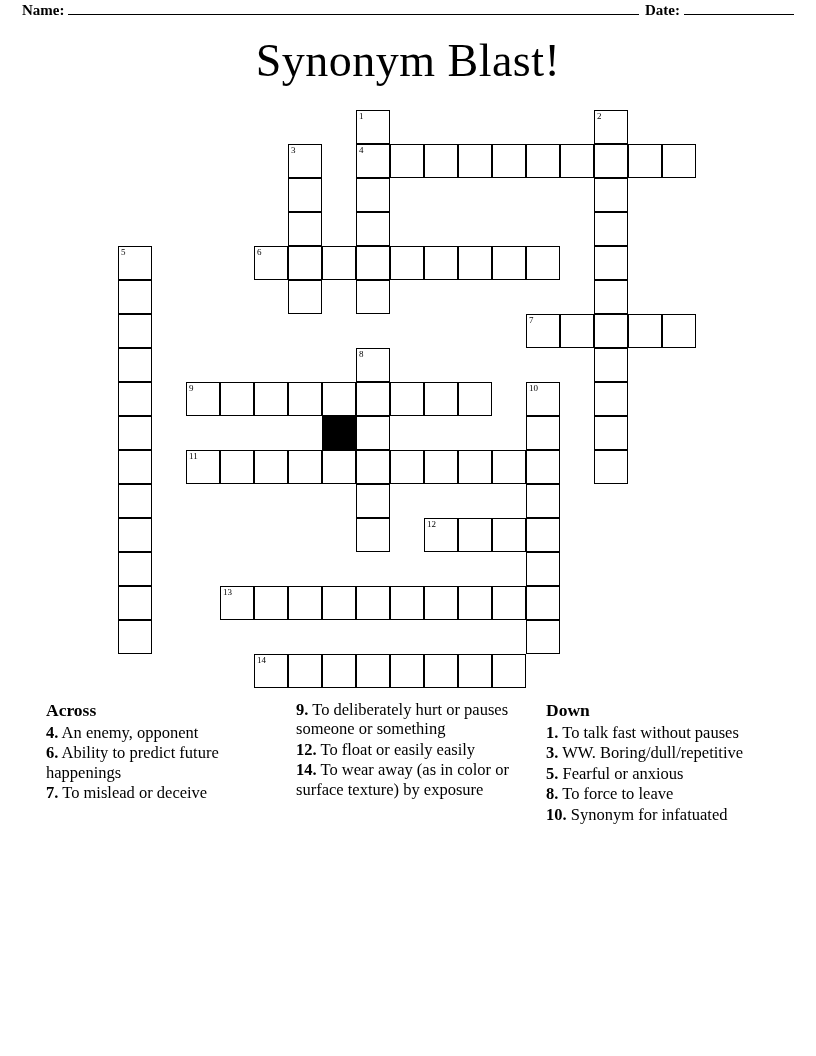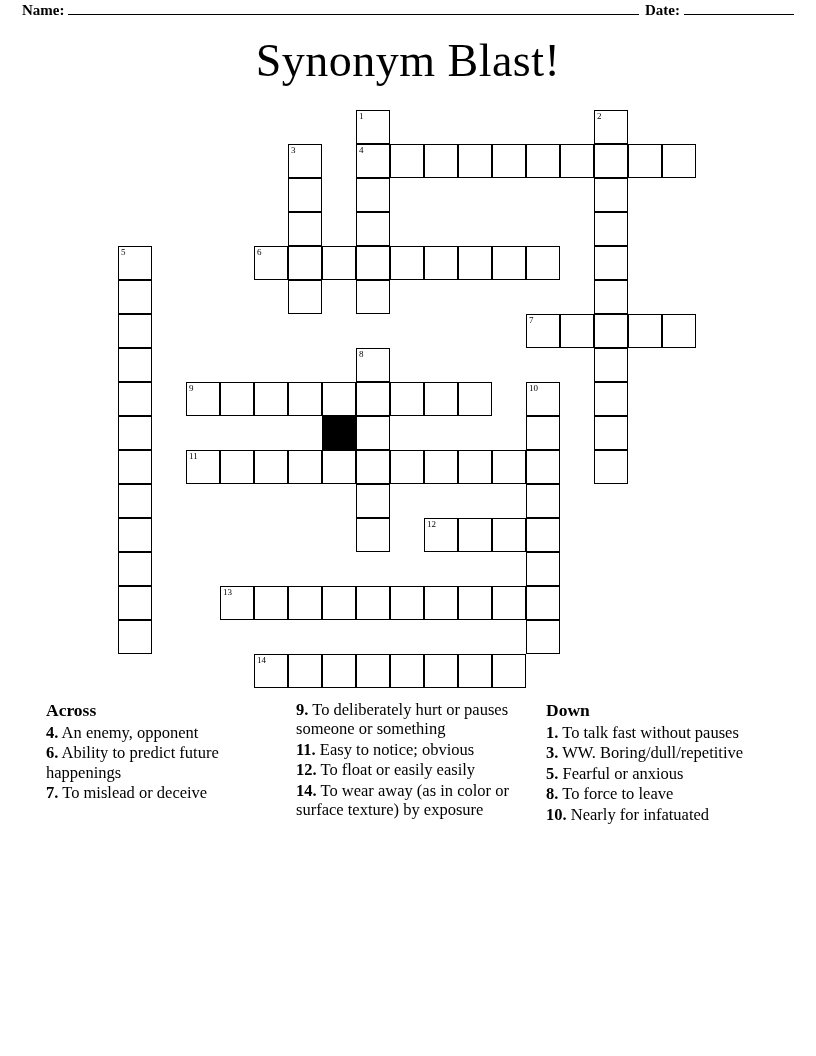--- a/index.html
+++ b/index.html
@@ -260,25 +260,24 @@
     <div class="cell" style="left: 492px; top: 544px;"></div>
   </div>
 
 <div id="clues">
   <div class="clue-heading">Across</div>
   <div id="across-clues">
       <div class="clue"><span class="cnum">4.</span><span> An enemy, opponent</span></div>
       <div class="clue"><span class="cnum">6.</span><span> Ability to predict future happenings</span></div>
       <div class="clue"><span class="cnum">7.</span><span> To mislead or deceive</span></div>
       <div class="clue"><span class="cnum">9.</span><span> To deliberately hurt or pauses someone or something</span></div>
-      <div class="clue"><span class="cnum">11.</span><span> Easy to notice; obvious</span></div>
       <div class="clue"><span class="cnum">12.</span><span> To float or easily easily</span></div>
       <div class="clue"><span class="cnum">14.</span><span> To wear away (as in color or surface texture) by exposure</span></div>
     </div>
   <div class="clue-heading">Down</div>
   <div id="down-clues">
       <div class="clue"><span class="cnum">1.</span><span> To talk fast without pauses</span></div>
       <div class="clue"><span class="cnum">3.</span><span> WW. Boring/dull/repetitive</span></div>
       <div class="clue"><span class="cnum">5.</span><span> Fearful or anxious</span></div>
       <div class="clue"><span class="cnum">8.</span><span> To force to leave</span></div>
-      <div class="clue"><span class="cnum">10.</span><span> Nearly for infatuated</span></div>
+      <div class="clue"><span class="cnum">10.</span><span> Synonym for infatuated</span></div>
     </div>
 </div>
 
 </body></html>

